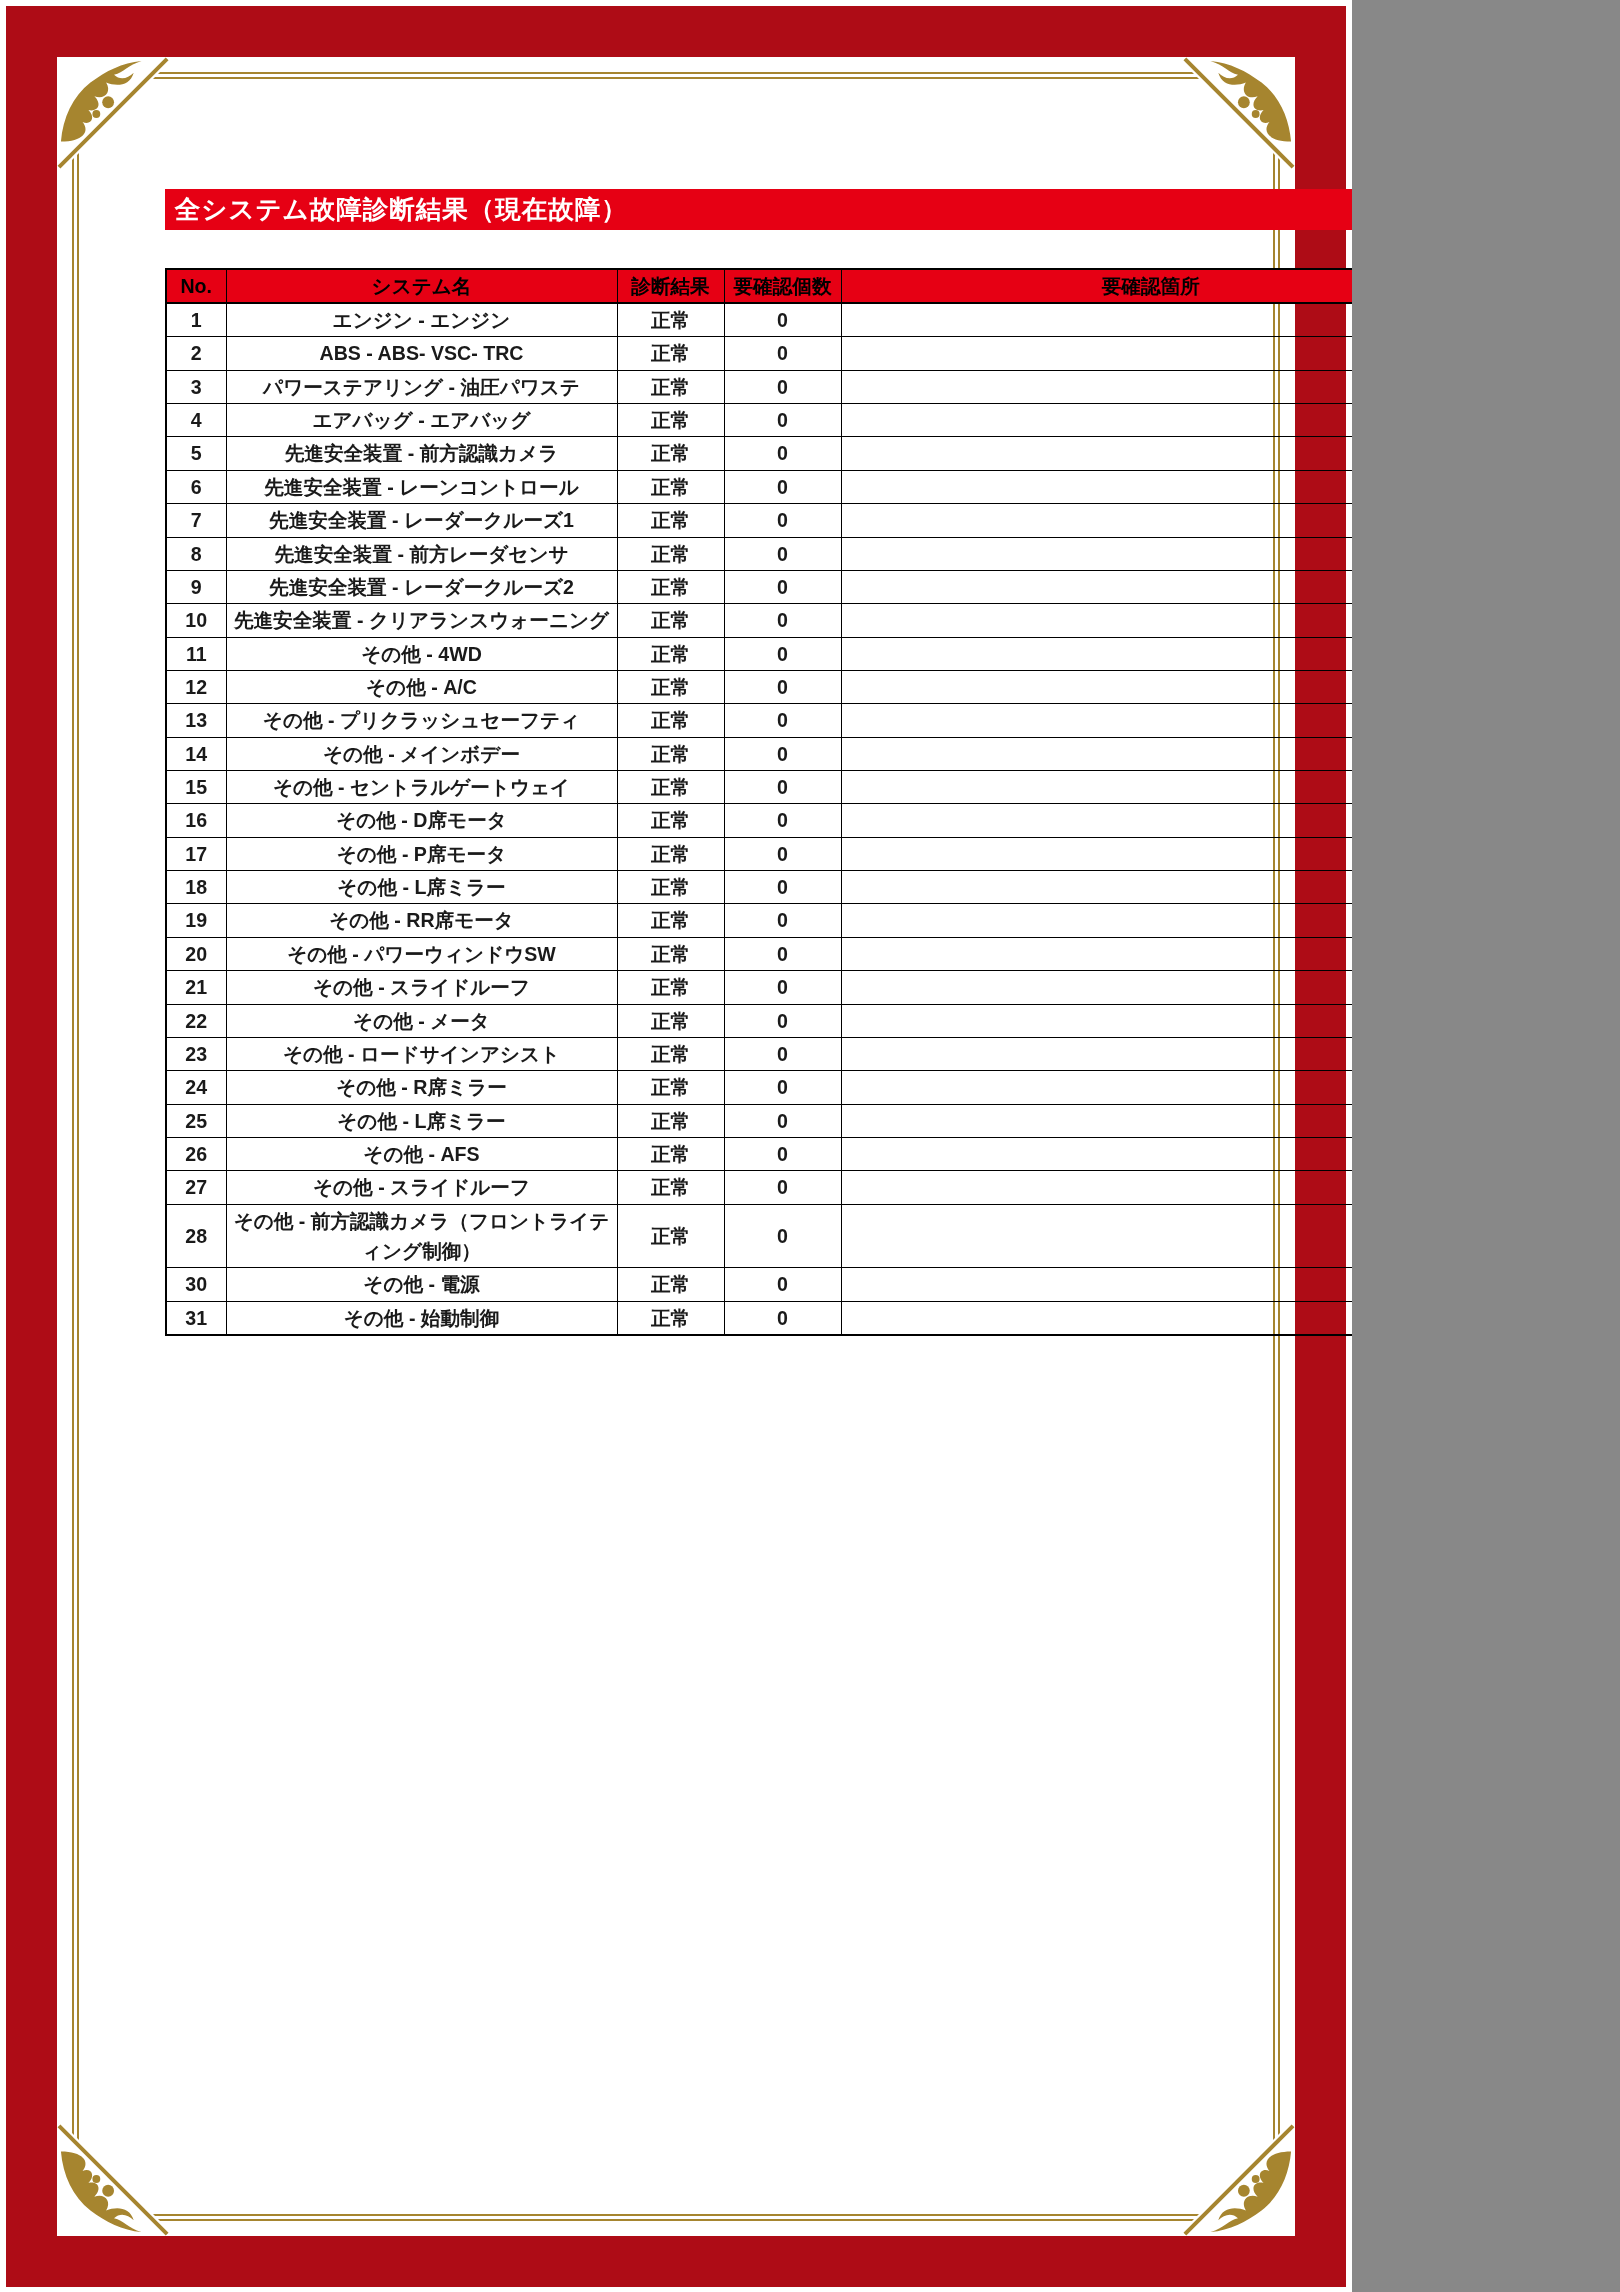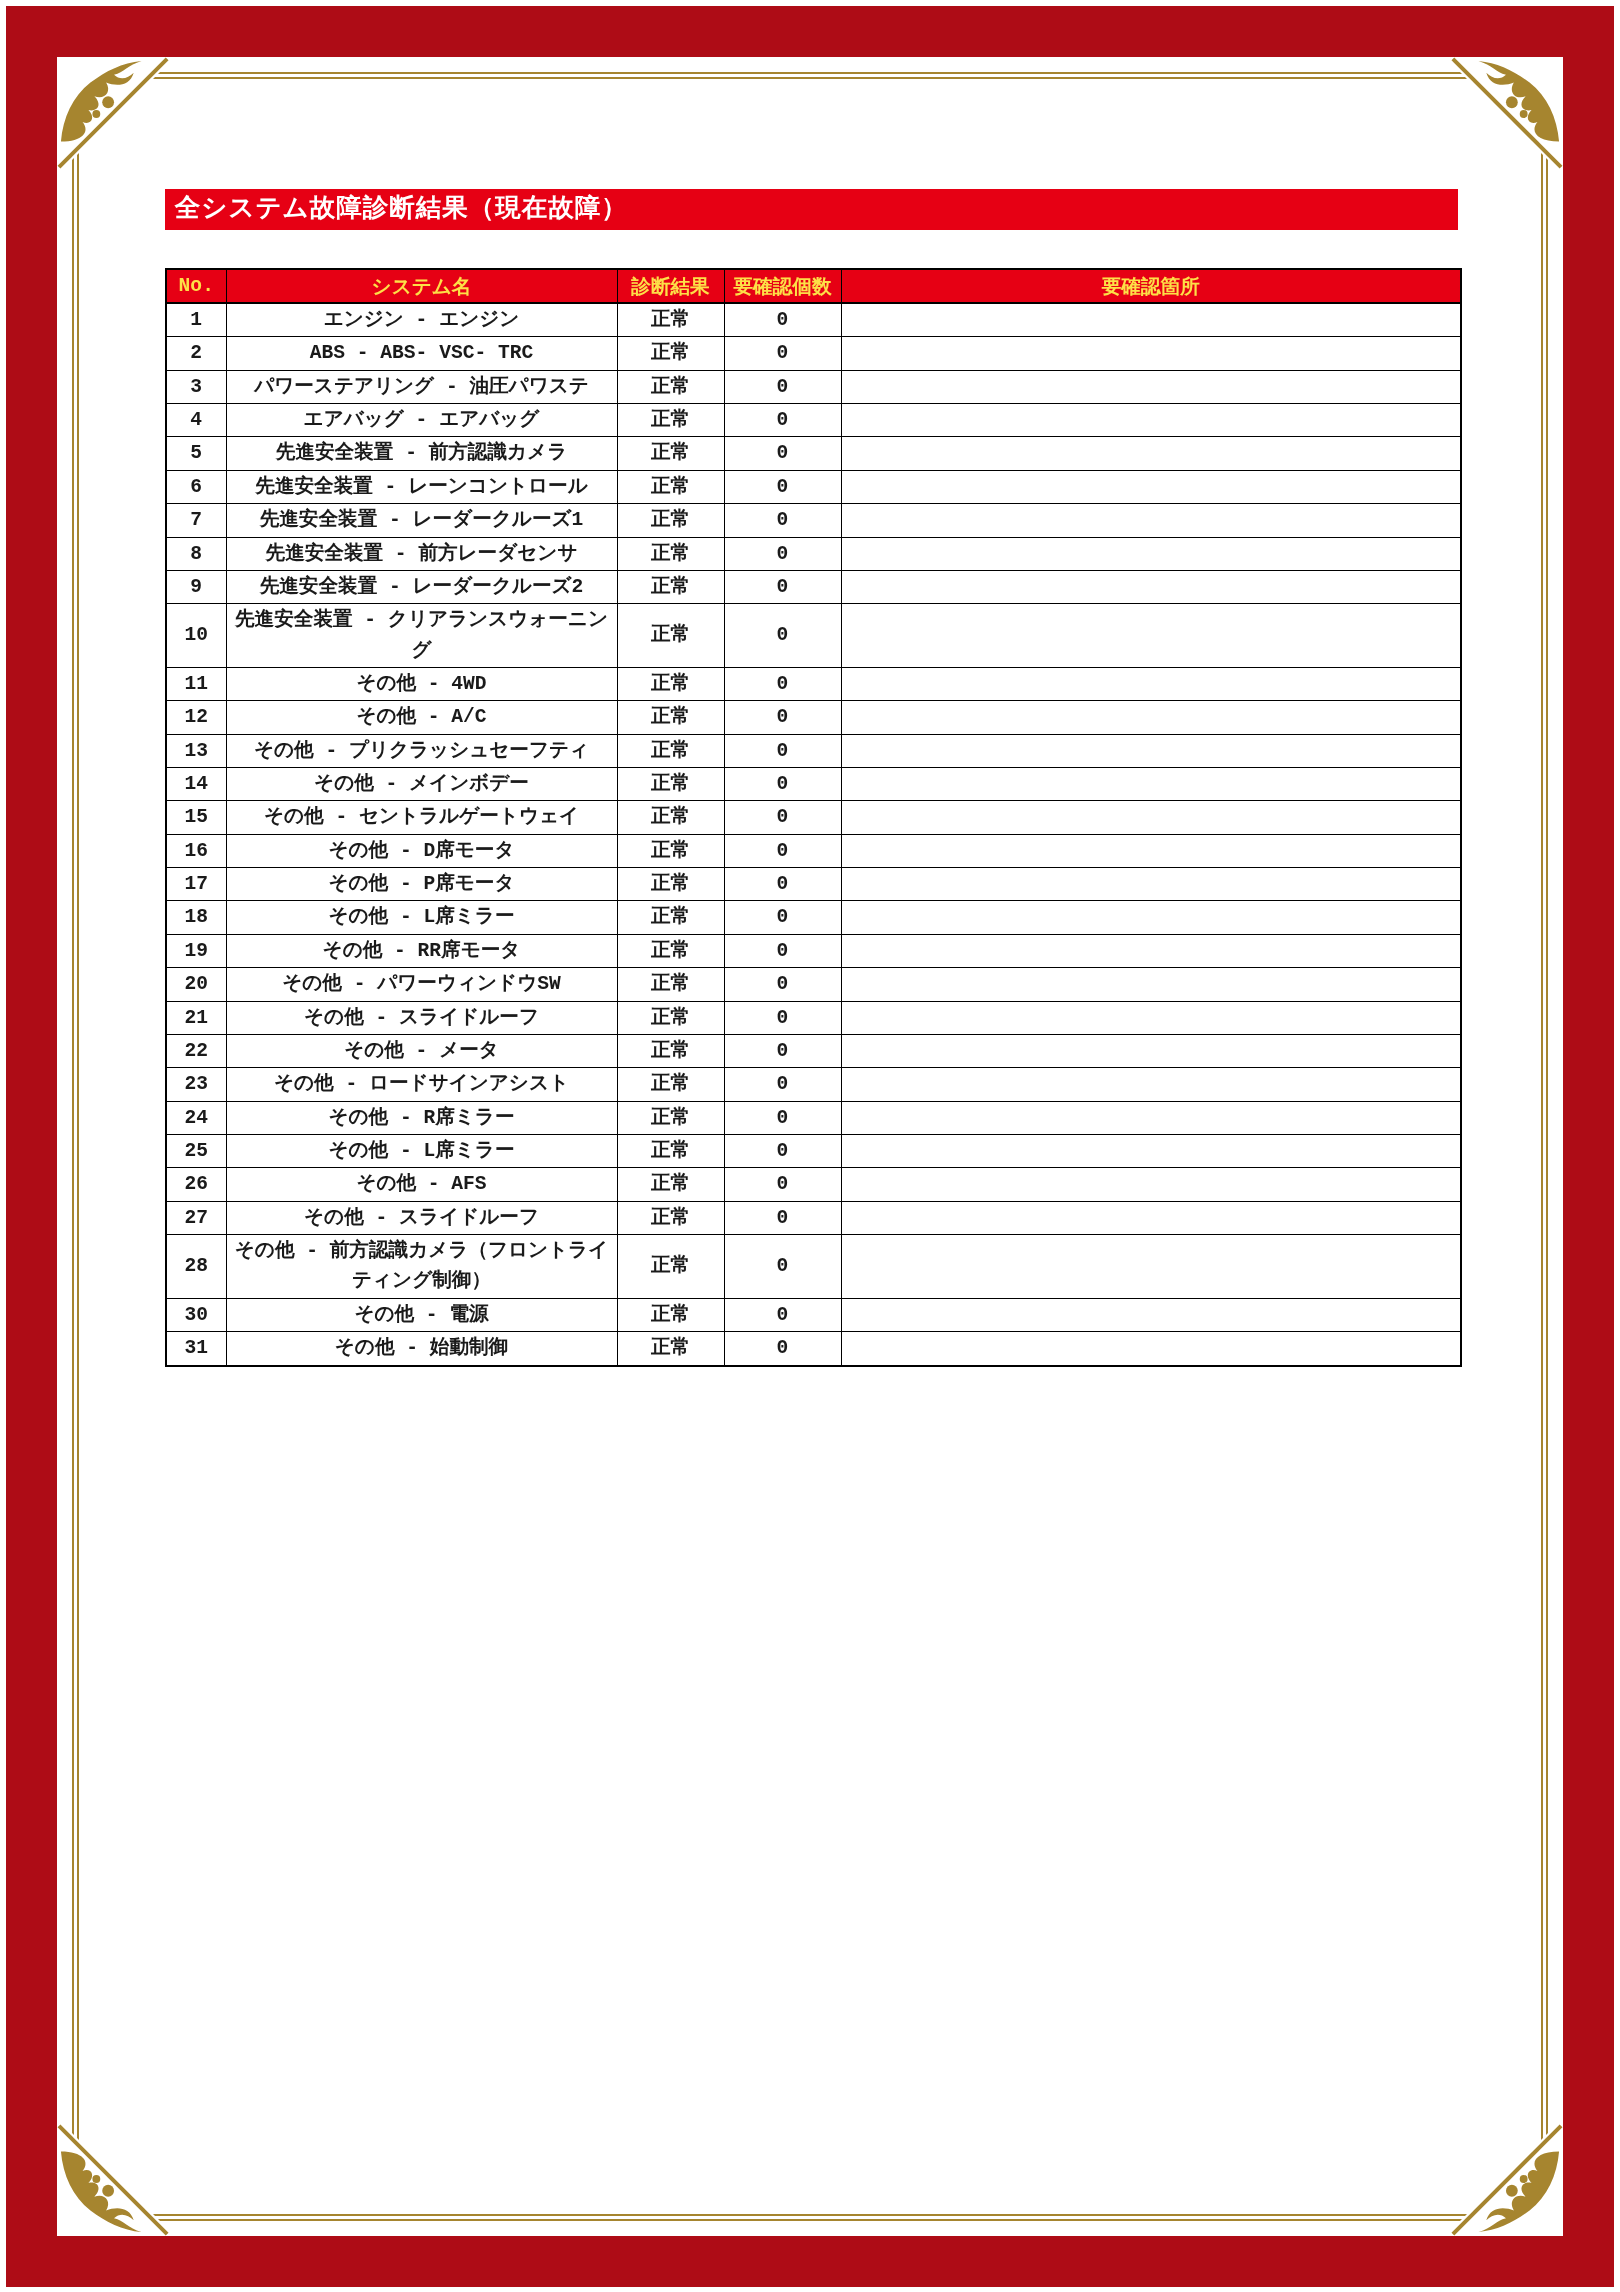--- a/index.html
+++ b/index.html
@@ -5,23 +5,23 @@
   :root{
     --border-red:#AE0C16;
     --accent-red:#E60014;
     --gold:#A6852F;
     --table-border:#000000;
     --text:#1a1a1a;
   }
   html,body{margin:0;padding:0;background:#888;}
   .page{
     position:relative;
-    width:1620px;height:2293px;
+    width:1352px;height:2293px;
     background:#ffffff;
-    font-family:Liberation Mono, monospace;
+    font-family:Liberation Sans, sans-serif;
     overflow:hidden;
   }
   
   .band{
     position:absolute;left:5.9px;top:5.9px;right:5.9px;bottom:5.9px;
     background:var(--border-red);
   }
   .inner-white{
     position:absolute;left:57px;top:57px;right:57px;bottom:57px;
     background:#ffffff;
@@ -59,21 +59,21 @@
   
   table.diag{
     position:absolute;left:165px;top:268px;
     width:1295px;
     border-collapse:collapse;
     table-layout:fixed;
     border:2px solid var(--table-border);
   }
   table.diag th{
     background:var(--accent-red);
-    color:#fde047;
+    color:#000000;
     font-size:19.6px;font-weight:700;
     height:32px;
     border:1px solid var(--table-border);
     border-bottom:2px solid var(--table-border);
     text-align:center;
     padding:0 3.9px;
   }
   table.diag td{
     border:1px solid var(--table-border);
     border-bottom:1.5px solid var(--table-border);

